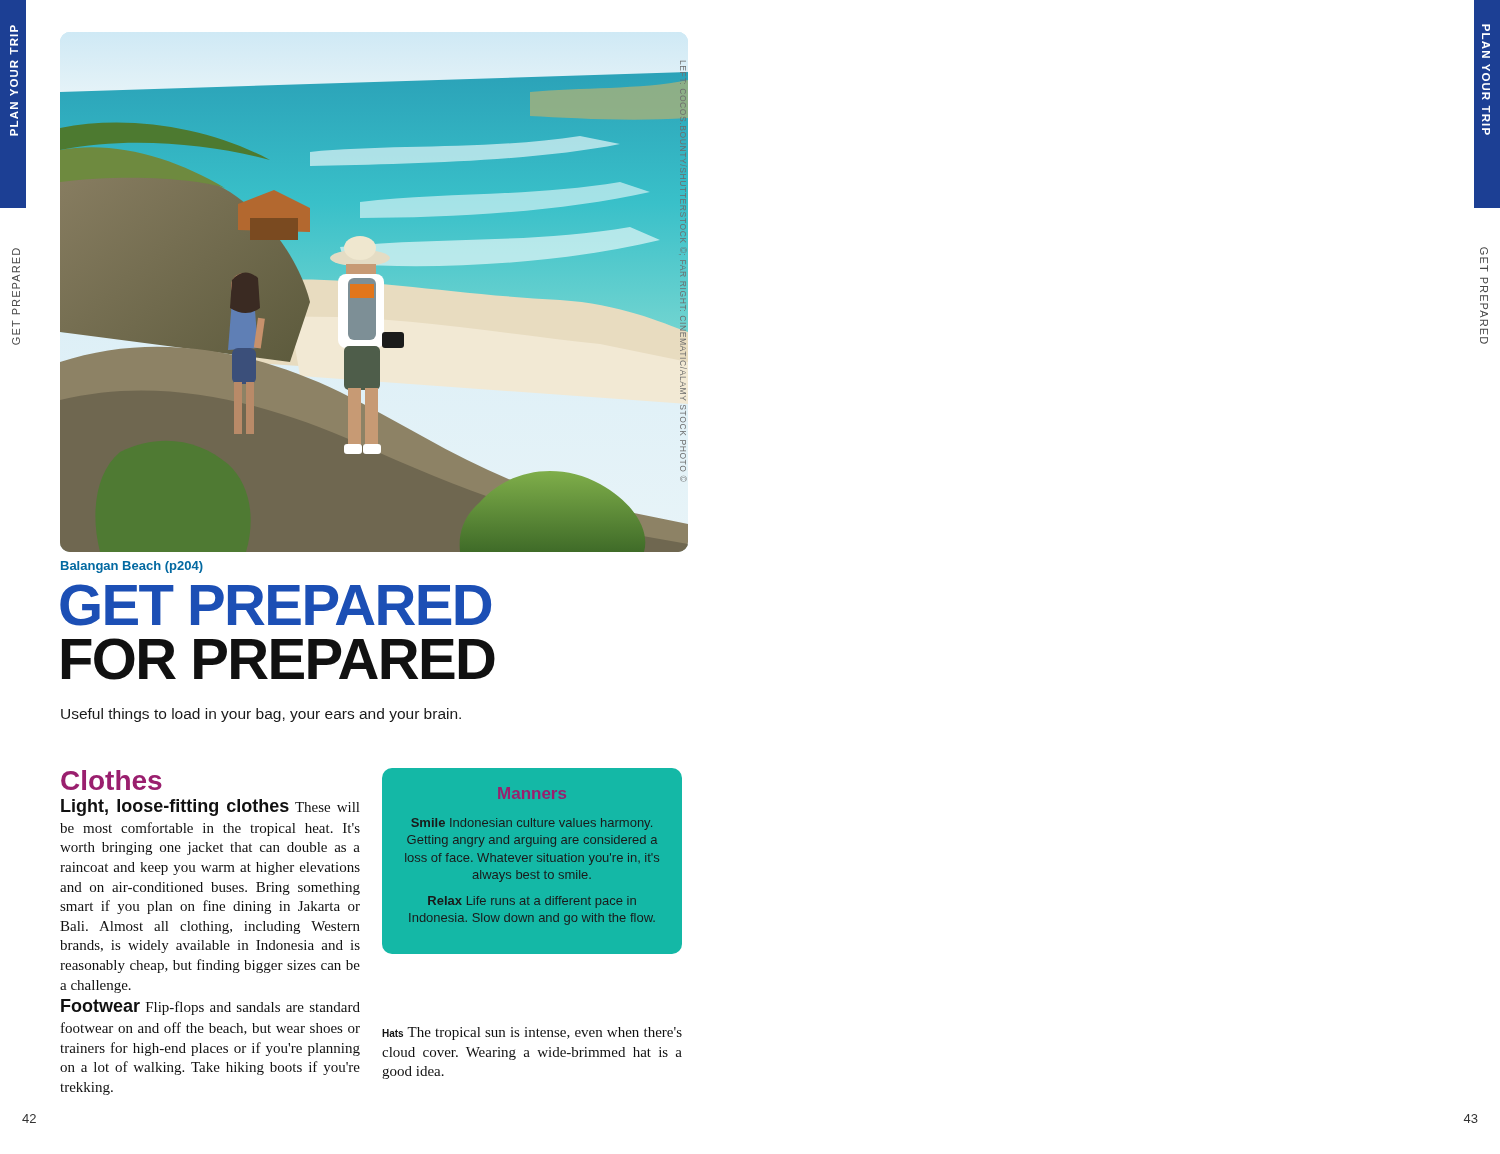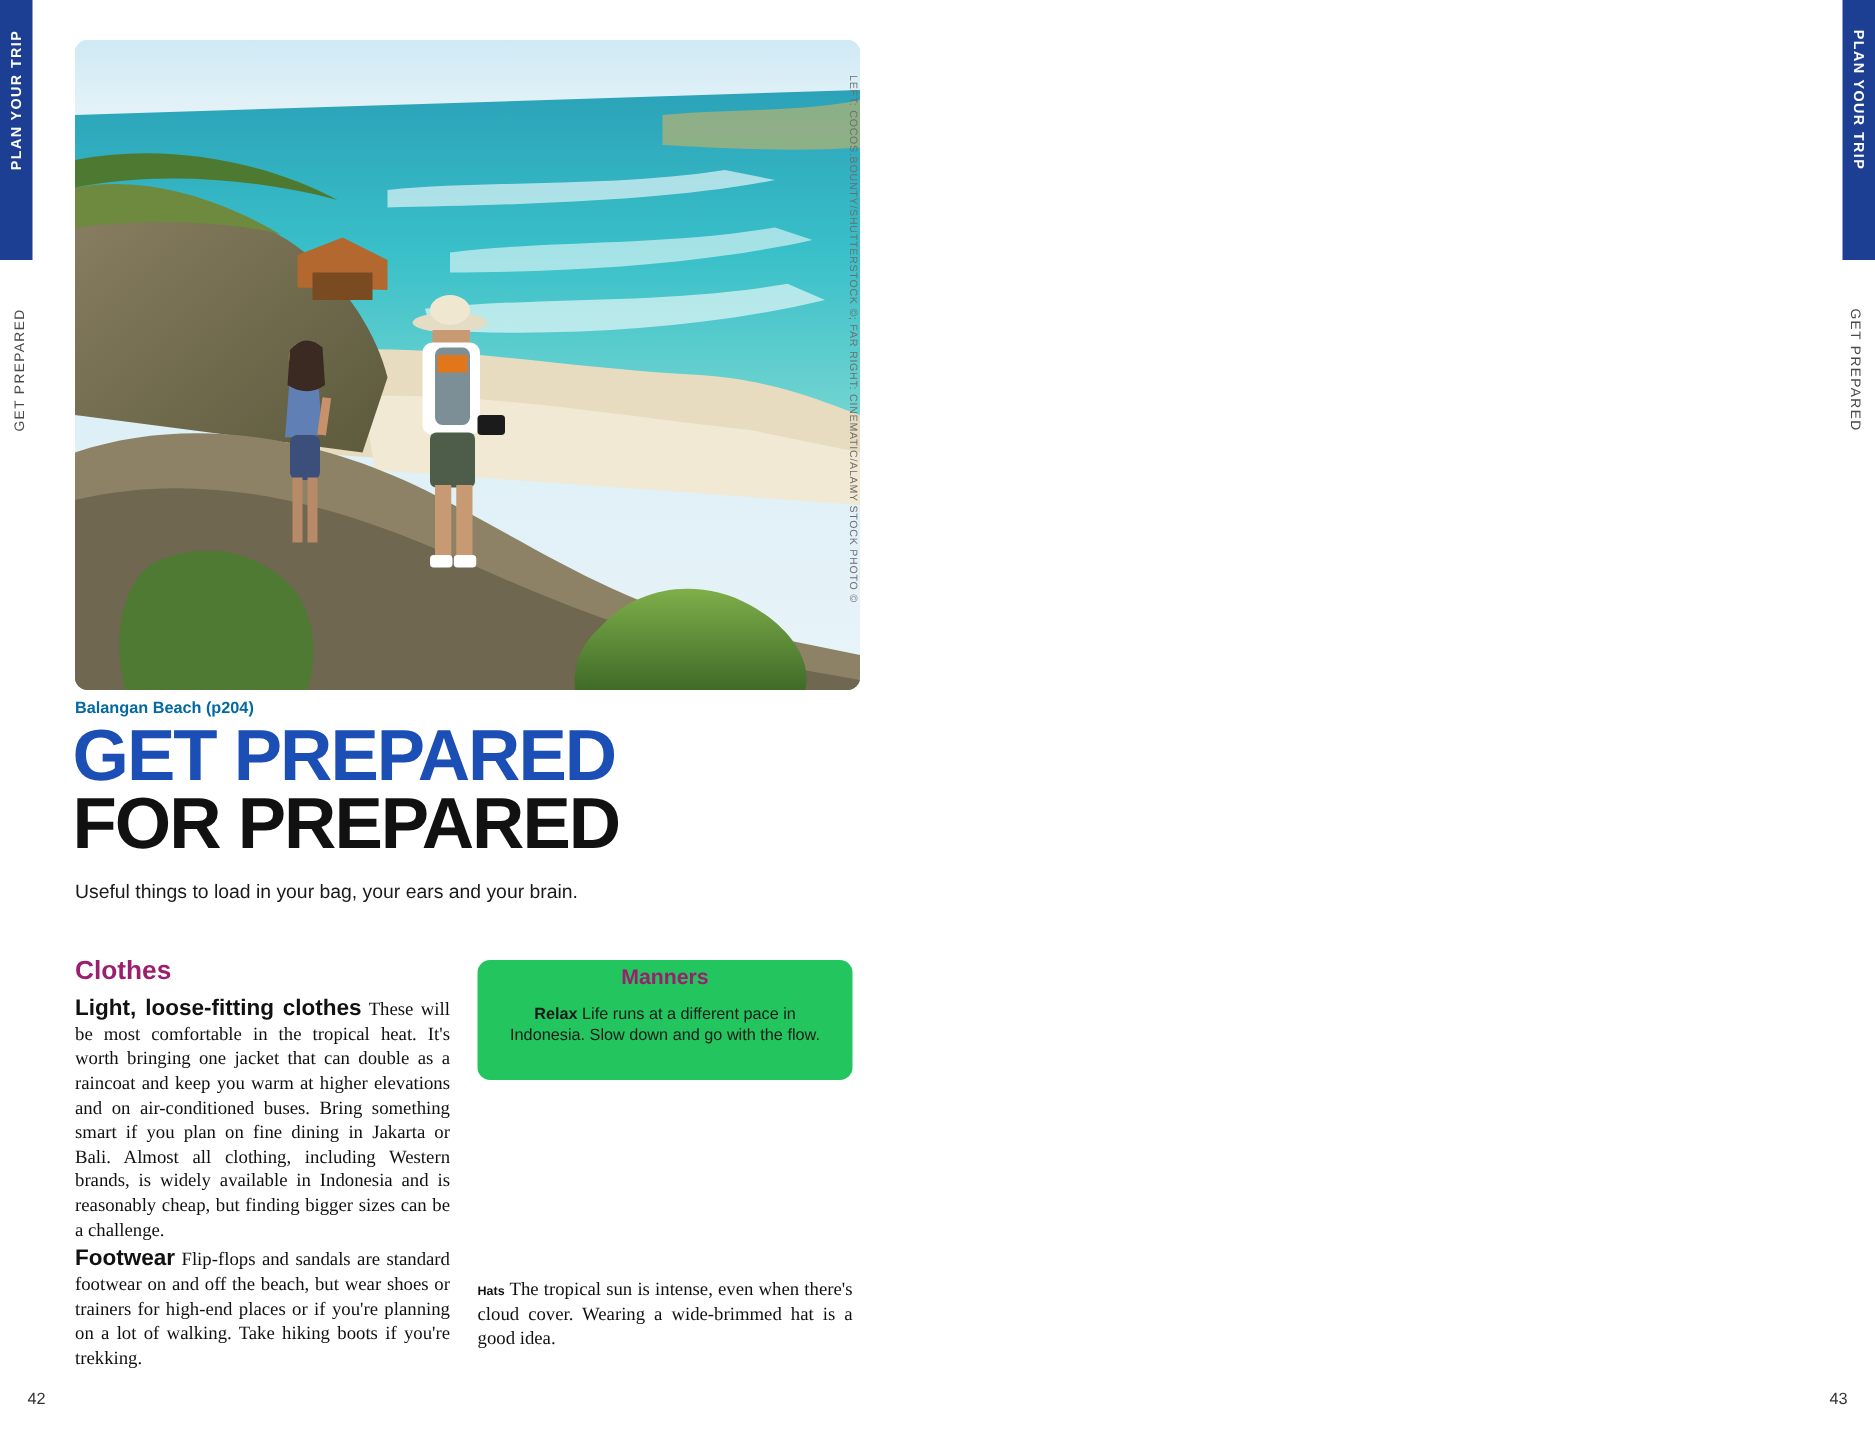--- a/index.html
+++ b/index.html
@@ -76,34 +76,34 @@
   .headline .l1 { color: #1c4fb5; display: block; }
   .headline .l2 { color: #111111; display: block; }
   .subhead {
     position: absolute; left: 60px; top: 705px; width: 620px;
     font-size: 15.5px; color: #1a1a1a;
   }
 
   
   .clothes-h {
     position: absolute; left: 60px; top: 765px;
-    font-size: 21px; font-weight: bold; color: #9a1f6e;
+    font-size: 28px; font-weight: bold; color: #9a1f6e;
   }
   .clothes-body {
     position: absolute; left: 60px; top: 795px; width: 300px;
     font-family: "Liberation Serif", serif;
     font-size: 15px; line-height: 1.31; color: #111;
     text-align: justify;
   }
   .clothes-body b { font-family: "Liberation Sans", sans-serif; font-size: 18px; }
 
   
   .manners {
     position: absolute; left: 382px; top: 768px; width: 300px;
-    background: #22c55e; border-radius: 10px; padding: 4px 18px 18px;
+    background: #14b8a6; border-radius: 10px; padding: 16px 18px 18px;
   }
   .manners h3 {
     margin: 0 0 10px; text-align: center; color: #9a1f6e;
     font-size: 17px; font-weight: bold;
   }
   .manners p {
     margin: 0 0 9px; font-size: 13px; line-height: 1.33; color: #1a1a1a;
     text-align: center;
   }
   .manners p b { font-weight: bold; }
@@ -216,20 +216,21 @@
 
     <div class="clothes-h">Clothes</div>
     <div class="clothes-body">
       <b>Light, loose-fitting clothes</b><span> These will be most comfortable in the tropical heat. It's worth bringing one jacket that can double as a raincoat and keep you warm at higher elevations and on air-conditioned buses. Bring something smart if you plan on fine dining in Jakarta or Bali. Almost all clothing, including Western brands, is widely available in Indonesia and is reasonably cheap, but finding bigger sizes can be a challenge.</span>
       <br>
       <b>Footwear</b><span> Flip-flops and sandals are standard footwear on and off the beach, but wear shoes or trainers for high-end places or if you're planning on a lot of walking. Take hiking boots if you're trekking.</span>
     </div>
 
     <div class="manners">
       <h3>Manners</h3>
+      <p><b>Smile</b><span> Indonesian culture values harmony. Getting angry and arguing are considered a loss of face. Whatever situation you're in, it's always best to smile.</span></p>
       <p><b>Relax</b><span> Life runs at a different pace in Indonesia. Slow down and go with the flow.</span></p>
     </div>
 
     <div class="hats">
       <b>Hats</b><span> The tropical sun is intense, even when there's cloud cover. Wearing a wide-brimmed hat is a good idea.</span>
     </div>
 
     <div class="folio-l">42</div>
   </div>
 

